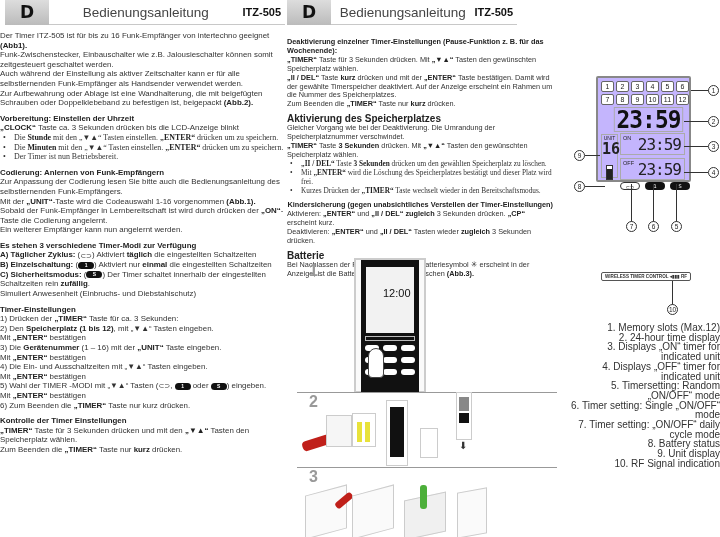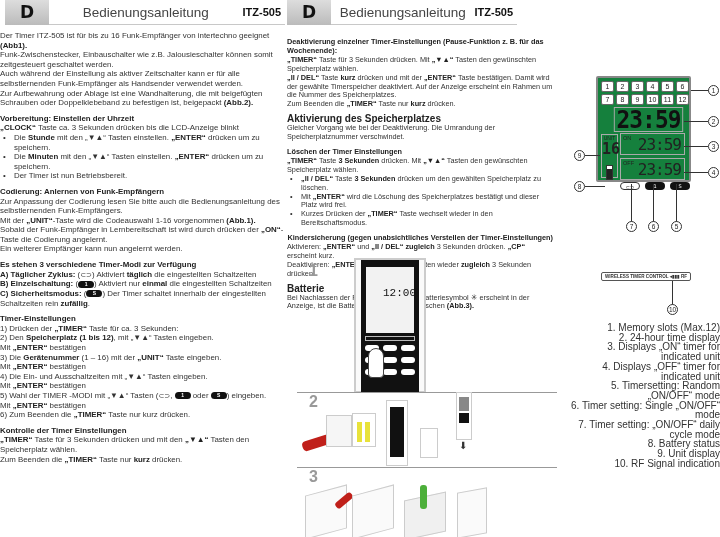--- a/index.html
+++ b/index.html
@@ -7,27 +7,27 @@
   .page { position: absolute; top: 0; height: 537px; }
   .page-left { left: 0; width: 287px; }
   .hdr { position: absolute; top: 0; height: 25px; display: flex; align-items: center; border-bottom: 1px solid #c8c8c8; }
   .hdr .dbox { width: 44px; height: 25px; background: linear-gradient(#ddd,#bbb); display: flex; align-items: center; justify-content: center; font-family: "DejaVu Sans", sans-serif; font-weight: bold; font-size: 17px; color: #111; }
   .hdr .title { font-family: "Liberation Sans", sans-serif; font-size: 13.5px; color: #444; flex: 1; text-align: center; }
   .hdr .model { font-family: "Liberation Sans", sans-serif; font-weight: bold; font-size: 11px; color: #111; padding-right: 4px; }
   .txt { position: absolute; font-family: "Liberation Sans", sans-serif; font-size: 7.9px; line-height: 9.6px; color: #333; }
   .txt p { margin: 0; }
   .txt h4 { font-size: 7.9px; font-weight: bold; color: #222; margin-top: 6px; }
   .txt ul { list-style: none; padding-left: 0; }
-  .txt li { position: relative; padding-left: 14px; }
+  .txt li { position: relative; padding-left: 14px; font-family: Liberation Serif, serif; }
   .txt li::before { content: "•"; position: absolute; left: 3px; }
   .txt b { color: #222; }
   .pill { display: inline-block; width: 16px; height: 7px; border-radius: 4px; background: #111; color: #fff; font-size: 5px; line-height: 7px; text-align: center; vertical-align: middle; font-weight: bold; }
   .cyc { display: inline-block; font-size: 7px; vertical-align: middle; }
   
-  .lcd { position: absolute; left: 596px; top: 76px; width: 95px; height: 106px; border: 2px solid #888; border-radius: 2px; background: #15803d; }
+  .lcd { position: absolute; left: 596px; top: 76px; width: 95px; height: 106px; border: 2px solid #888; border-radius: 2px; background: #c4b5fd; }
   .slots { position: absolute; left: 3px; top: 3px; width: 86px; display: grid; grid-template-columns: repeat(6, 13px); gap: 2px; }
   .slot { height: 11px; border: 1px solid #666; border-radius: 2px; font-family: "Liberation Sans", sans-serif; font-size: 7px; line-height: 9px; text-align: center; background: #fff; }
   .bigtime { position: absolute; left: 14px; top: 29px; width: 73px; height: 25px; border: 1px solid #aaa; font-family: "DejaVu Sans Mono", monospace; font-size: 24px; line-height: 24px; text-align: center; letter-spacing: -1px; color: #111; font-weight: bold; transform: scaleX(0.95); }
   .unitbox { position: absolute; left: 3px; top: 56px; width: 17px; height: 44px; border: 1px solid #aaa; font-family: "Liberation Sans", sans-serif; font-size: 5px; text-align: center; }
   .unitbox .num { font-family: "DejaVu Sans Mono", monospace; font-size: 15px; line-height: 16px; font-weight: bold; }
   .onbox, .offbox { position: absolute; left: 22px; width: 65px; height: 22px; border: 1px solid #aaa; }
   .onbox { top: 55px; } .offbox { top: 80px; }
   .onbox .lab, .offbox .lab { position: absolute; left: 2px; top: 1px; font-family: "Liberation Sans", sans-serif; font-size: 5.5px; }
   .onbox .t, .offbox .t { position: absolute; right: 3px; top: 2px; font-family: "DejaVu Sans Mono", monospace; font-size: 16px; line-height: 18px; letter-spacing: -1px; }
   .battery { position: absolute; left: 8px; top: 87px; width: 7px; height: 15px; border: 1px solid #333; background: linear-gradient(#fff 20%, #222 20%); }
@@ -38,21 +38,21 @@
   .callout { position: absolute; width: 11px; height: 11px; border: 1px solid #333; border-radius: 50%; font-family: "Liberation Sans", sans-serif; font-size: 6.5px; line-height: 9px; text-align: center; background: #fff; }
   .cline { position: absolute; background: #333; }
   .rfbar { position: absolute; left: 601px; top: 272px; width: 90px; height: 9px; border: 1px solid #555; border-radius: 2px; font-family: "Liberation Sans", sans-serif; font-size: 4.6px; line-height: 7px; padding-left: 3px; font-weight: bold; color: #333; }
   .legend { position: absolute; left: 567px; top: 323px; font-family: "Liberation Sans", sans-serif; font-size: 10px; line-height: 9.7px; color: #333; text-align: right; }
   
   .fignum { position: absolute; font-family: "Liberation Sans", sans-serif; font-weight: bold; font-size: 16px; color: #999; }
   .hrule { position: absolute; height: 1px; background: #999; }
   .remote { position: absolute; left: 354px; top: 258px; width: 72px; height: 135px; border: 2px solid #ccc; background: #fafafa; }
   .remote .inner { position: absolute; left: 5px; top: 0; width: 58px; height: 133px; background: #111; }
   .remote .screen { position: absolute; left: 5px; top: 7px; width: 48px; height: 66px; background: #f2f2f2; }
-  .remote .time { position: absolute; left: 17px; top: 20px; font-family: Liberation Mono, monospace; font-size: 11px; color: #111; }
+  .remote .time { position: absolute; left: 17px; top: 20px; font-family: Liberation Sans, sans-serif; font-size: 11px; color: #111; }
   .remote .rfstrip { position: absolute; left: 4px; top: 76px; width: 50px; height: 5px; border: 1px solid #bbb; font-size: 2.5px; color: #ccc; }
   .remote .keys { position: absolute; left: 4px; top: 85px; width: 50px; display: grid; grid-template-columns: repeat(3, 14px); gap: 6px 4px; }
   .remote .key { height: 6px; border-radius: 3px; background: #fff; }
   .blk { position: absolute; border: 1px solid #ccc; background: #f6f6f6; }
 </style>
 </head>
 <body>
 
 <div class="page page-left">
   <div class="hdr" style="left:5px;width:280px;">
@@ -78,20 +78,21 @@
     <h4>Codierung: Anlernen von Funk-Empfängern</h4>
     <p>Zur Anpassung der Codierung lesen Sie bitte auch die Bedienungsanleitung des selbstlernenden Funk-Empfängers.</p>
     <p><span>Mit der </span><b>„UNIT“</b><span>-Taste wird die Codeauswahl 1-16 vorgenommen </span><b>(Abb.1).</b></p>
     <p><span>Sobald der Funk-Empfänger in Lernbereitschaft ist wird durch  drücken der </span><b>„ON“</b><span>-Taste die Codierung angelernt.</span></p>
     <p>Ein weiterer Empfänger kann nun angelernt werden.</p>
 
     <h4>Es stehen 3 verschiedene Timer-Modi zur Verfügung</h4>
     <p><b>A) Täglicher Zyklus:</b> (<span class="cyc">⊂⊃</span>)<span> Aktiviert </span><b>täglich</b><span> die eingestellten Schaltzeiten</span></p>
     <p><b>B) Einzelschaltung:</b> (<span class="pill">1</span>)<span> Aktiviert nur </span><b>einmal</b><span> die eingestellten Schaltzeiten</span></p>
     <p><b>C) Sicherheitsmodus:</b> (<span class="pill">S</span>)<span> Der Timer schaltet innerhalb der eingestellten Schaltzeiten rein </span><b>zufällig</b><span>.</span></p>
+    <p>Simuliert Anwesenheit (Einbruchs- und Diebstahlschutz)</p>
 
     <h4>Timer-Einstellungen</h4>
     <p><span>1) Drücken der </span><b>„TIMER“</b><span> Taste für ca. 3 Sekunden:</span></p>
     <p><span>2) Den </span><b>Speicherplatz (1 bis 12)</b><span>, mit „▼▲“ Tasten eingeben.</span></p>
     <p><span>Mit </span><b>„ENTER“</b><span> bestätigen</span></p>
     <p><span>3) Die </span><b>Gerätenummer</b><span> (1 – 16) mit der </span><b>„UNIT“</b><span> Taste eingeben.</span></p>
     <p><span>Mit </span><b>„ENTER“</b><span> bestätigen</span></p>
     <p><span>4) Die Ein- und Ausschaltzeiten mit „▼▲“ Tasten eingeben.</span></p>
     <p><span>Mit </span><b>„ENTER“</b><span> bestätigen</span></p>
     <p><span>5) Wahl der TIMER -MODI mit „▼▲“ Tasten (</span><span class="cyc">⊂⊃</span>, <span class="pill">1</span><span> oder </span><span class="pill">S</span><span>) eingeben.</span></p>
@@ -112,21 +113,20 @@
 
 <div class="txt" style="left:287px;top:30px;width:266px;font-size:7.3px;line-height:8.9px;">
   <h4 style="margin-top:8px;font-size:7.3px;">Deaktivierung einzelner Timer-Einstellungen (Pause-Funktion z. B. für das Wochenende):</h4>
   <p><b>„TIMER“</b><span> Taste für 3 Sekunden drücken. Mit </span><b>„▼▲“</b><span> Tasten den gewünschten Speicherplatz wählen.</span></p>
   <p><b>„II / DEL“</b><span> Taste </span><b>kurz</b><span> drücken und mit der </span><b>„ENTER“</b><span> Taste bestätigen. Damit wird der gewählte Timerspeicher deaktiviert.  Auf der Anzeige erscheint ein Rahmen um die Nummer des Speicherplatzes.</span></p>
   <p><span>Zum Beenden die </span><b>„TIMER“</b><span> Taste nur </span><b>kurz</b><span> drücken.</span></p>
 
   <h4 style="font-size:10px;">Aktivierung des Speicherplatzes</h4>
   <p>Gleicher Vorgang wie bei der Deaktivierung. Die Umrandung der Speicherplatznummer verschwindet.</p>
 
-  <h4 style="font-size:7.3px;">Löschen der Timer Einstellungen</h4>
   <p><b>„TIMER“</b><span> Taste </span><b>3 Sekunden</b><span> drücken. Mit </span><b>„▼▲“</b><span> Tasten den gewünschten Speicherplatz wählen.</span></p>
   <ul>
     <li><b>„II / DEL“</b><span> Taste </span><b>3 Sekunden</b><span> drücken um den gewählten Speicherplatz zu löschen.</span></li>
     <li><span>Mit </span><b>„ENTER“</b><span> wird die Löschung des Speicherplatzes bestätigt und dieser Platz wird frei.</span></li>
     <li><span>Kurzes Drücken der </span><b>„TIMER“</b><span> Taste wechselt wieder in den Bereitschaftsmodus.</span></li>
   </ul>
 
   <h4 style="font-size:7.3px;text-align:right;">Kindersicherung (gegen unabsichtliches Verstellen der Timer-Einstellungen)</h4>
   <p><span>Aktivieren: </span><b>„ENTER“</b><span> und </span><b>„II / DEL“</b><b> zugleich</b><span> 3 Sekunden drücken. </span><b>„CP“</b><span> erscheint kurz.</span></p>
   <p><span>Deaktivieren: </span><b>„ENTER“</b><span> und </span><b>„II / DEL“</b><span> Tasten wieder </span><b>zugleich</b><span> 3 Sekunden drücken.</span></p>

